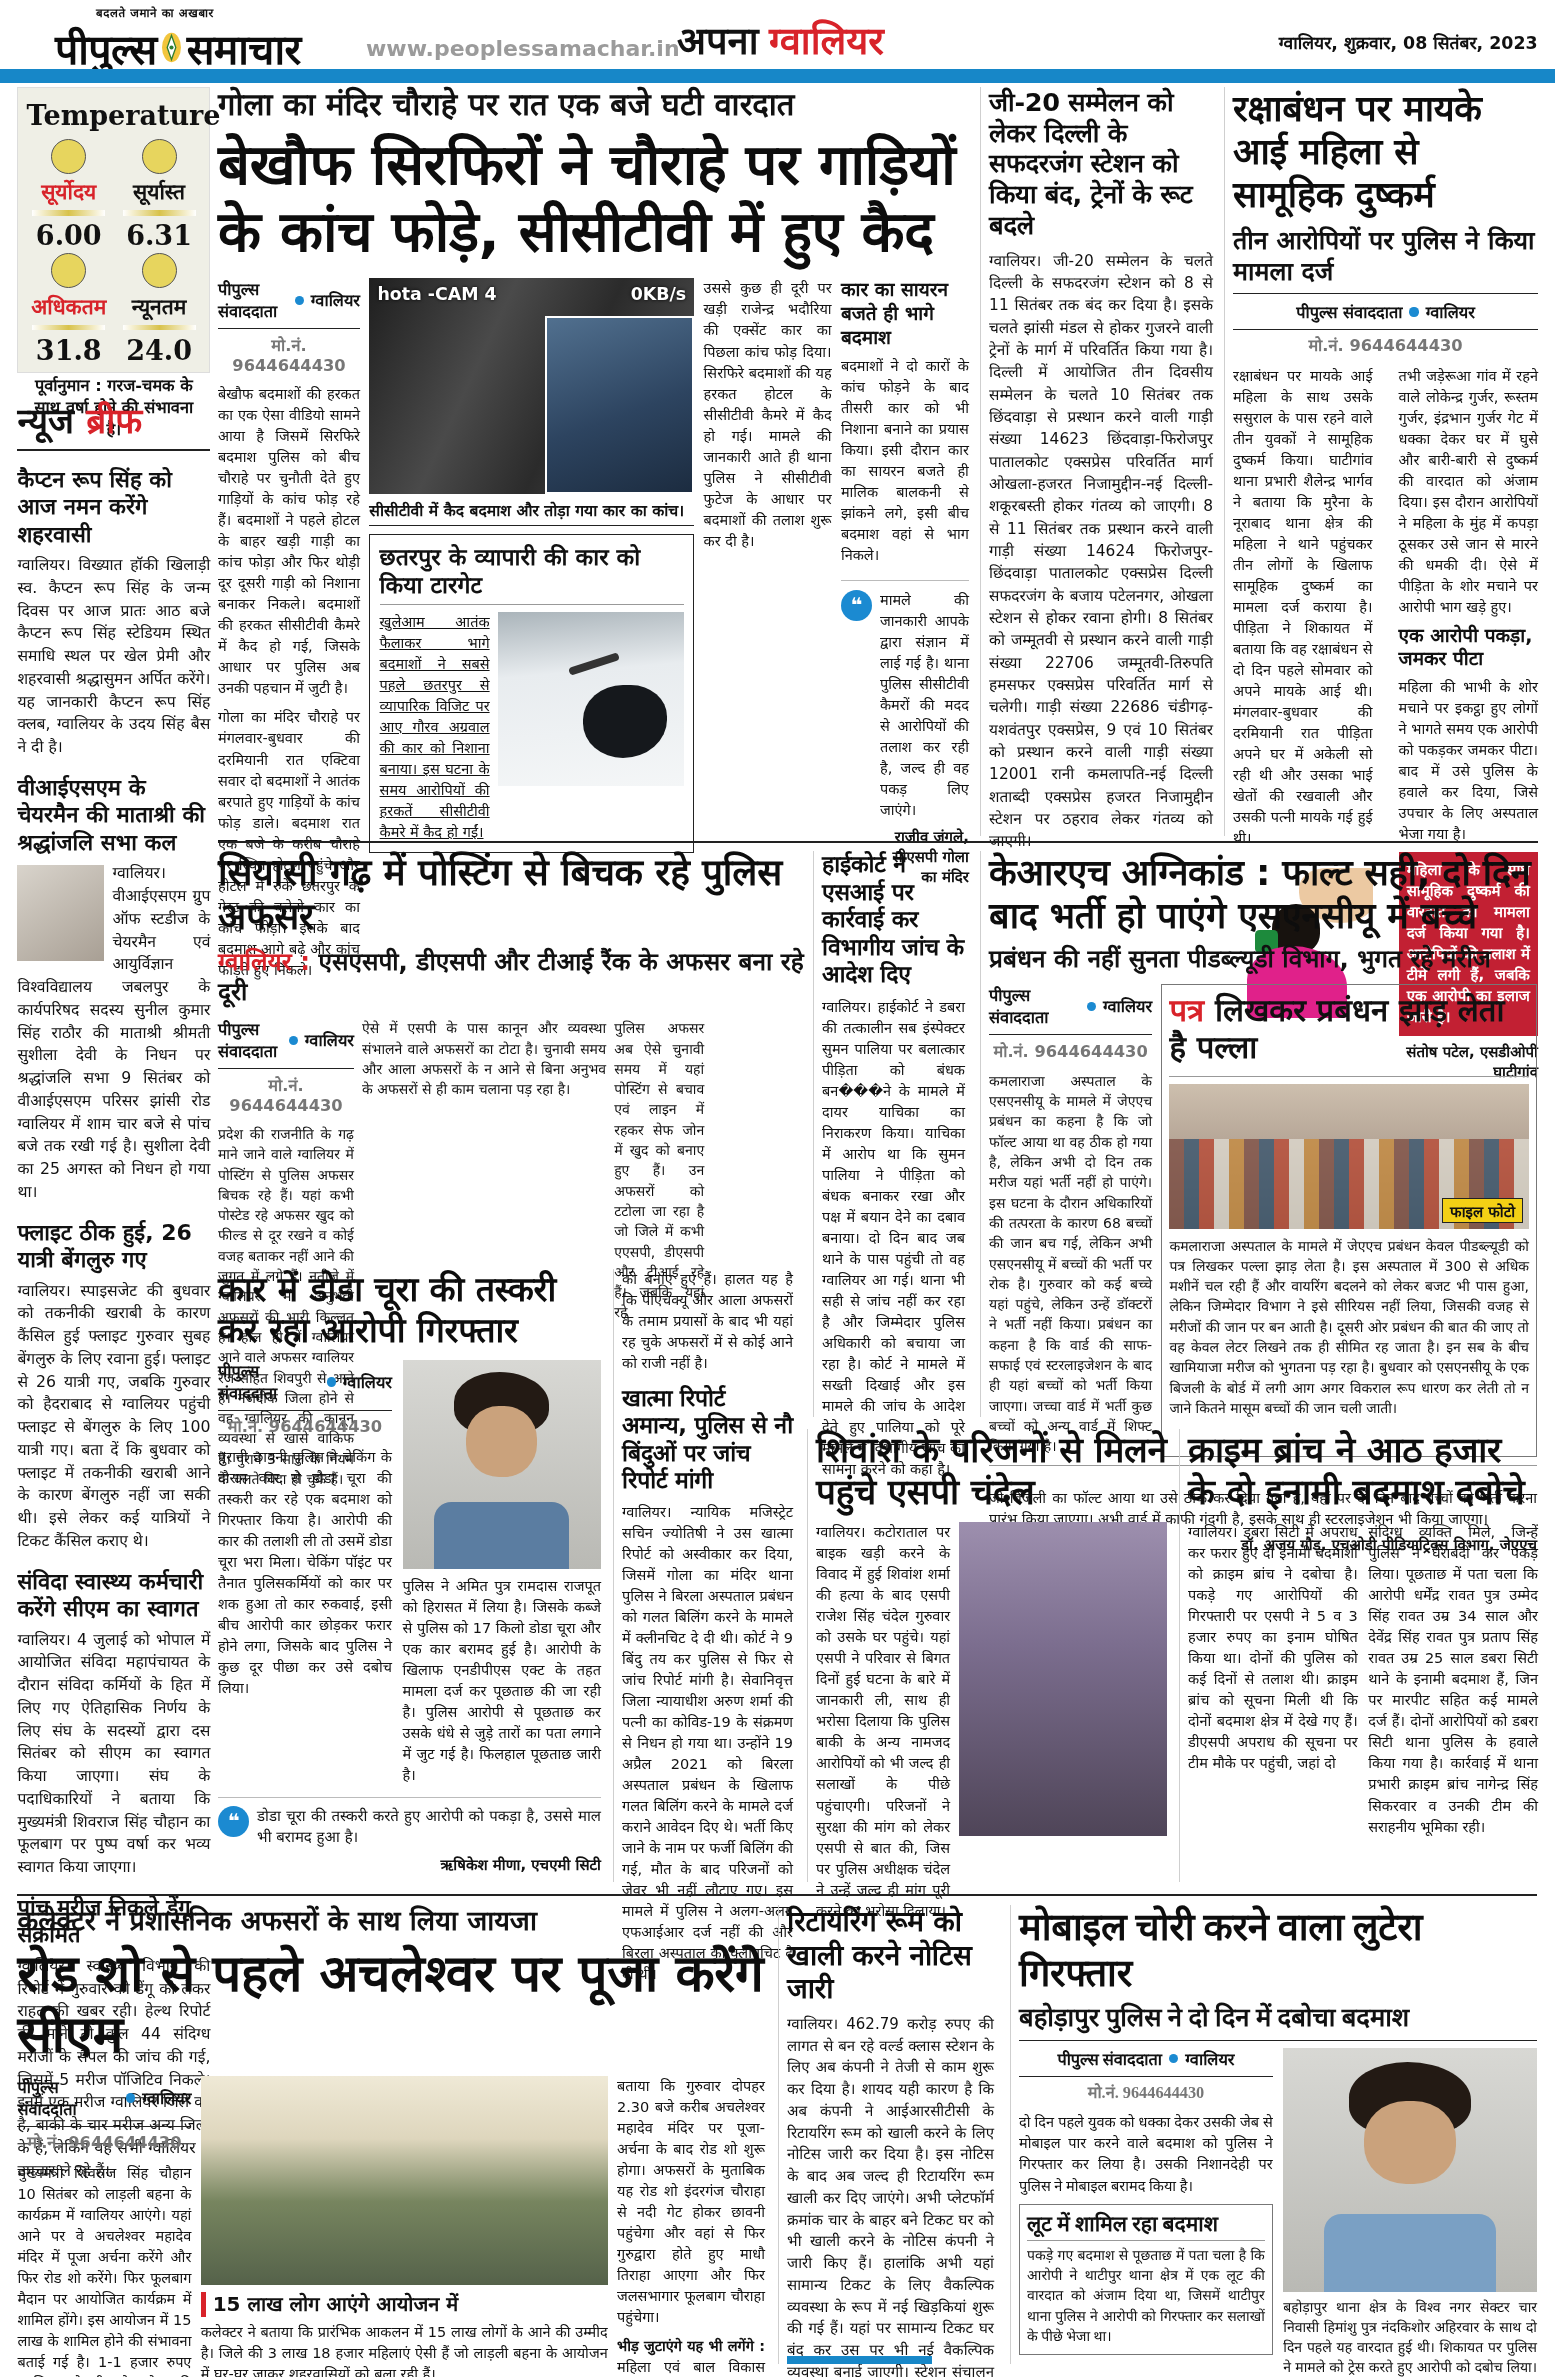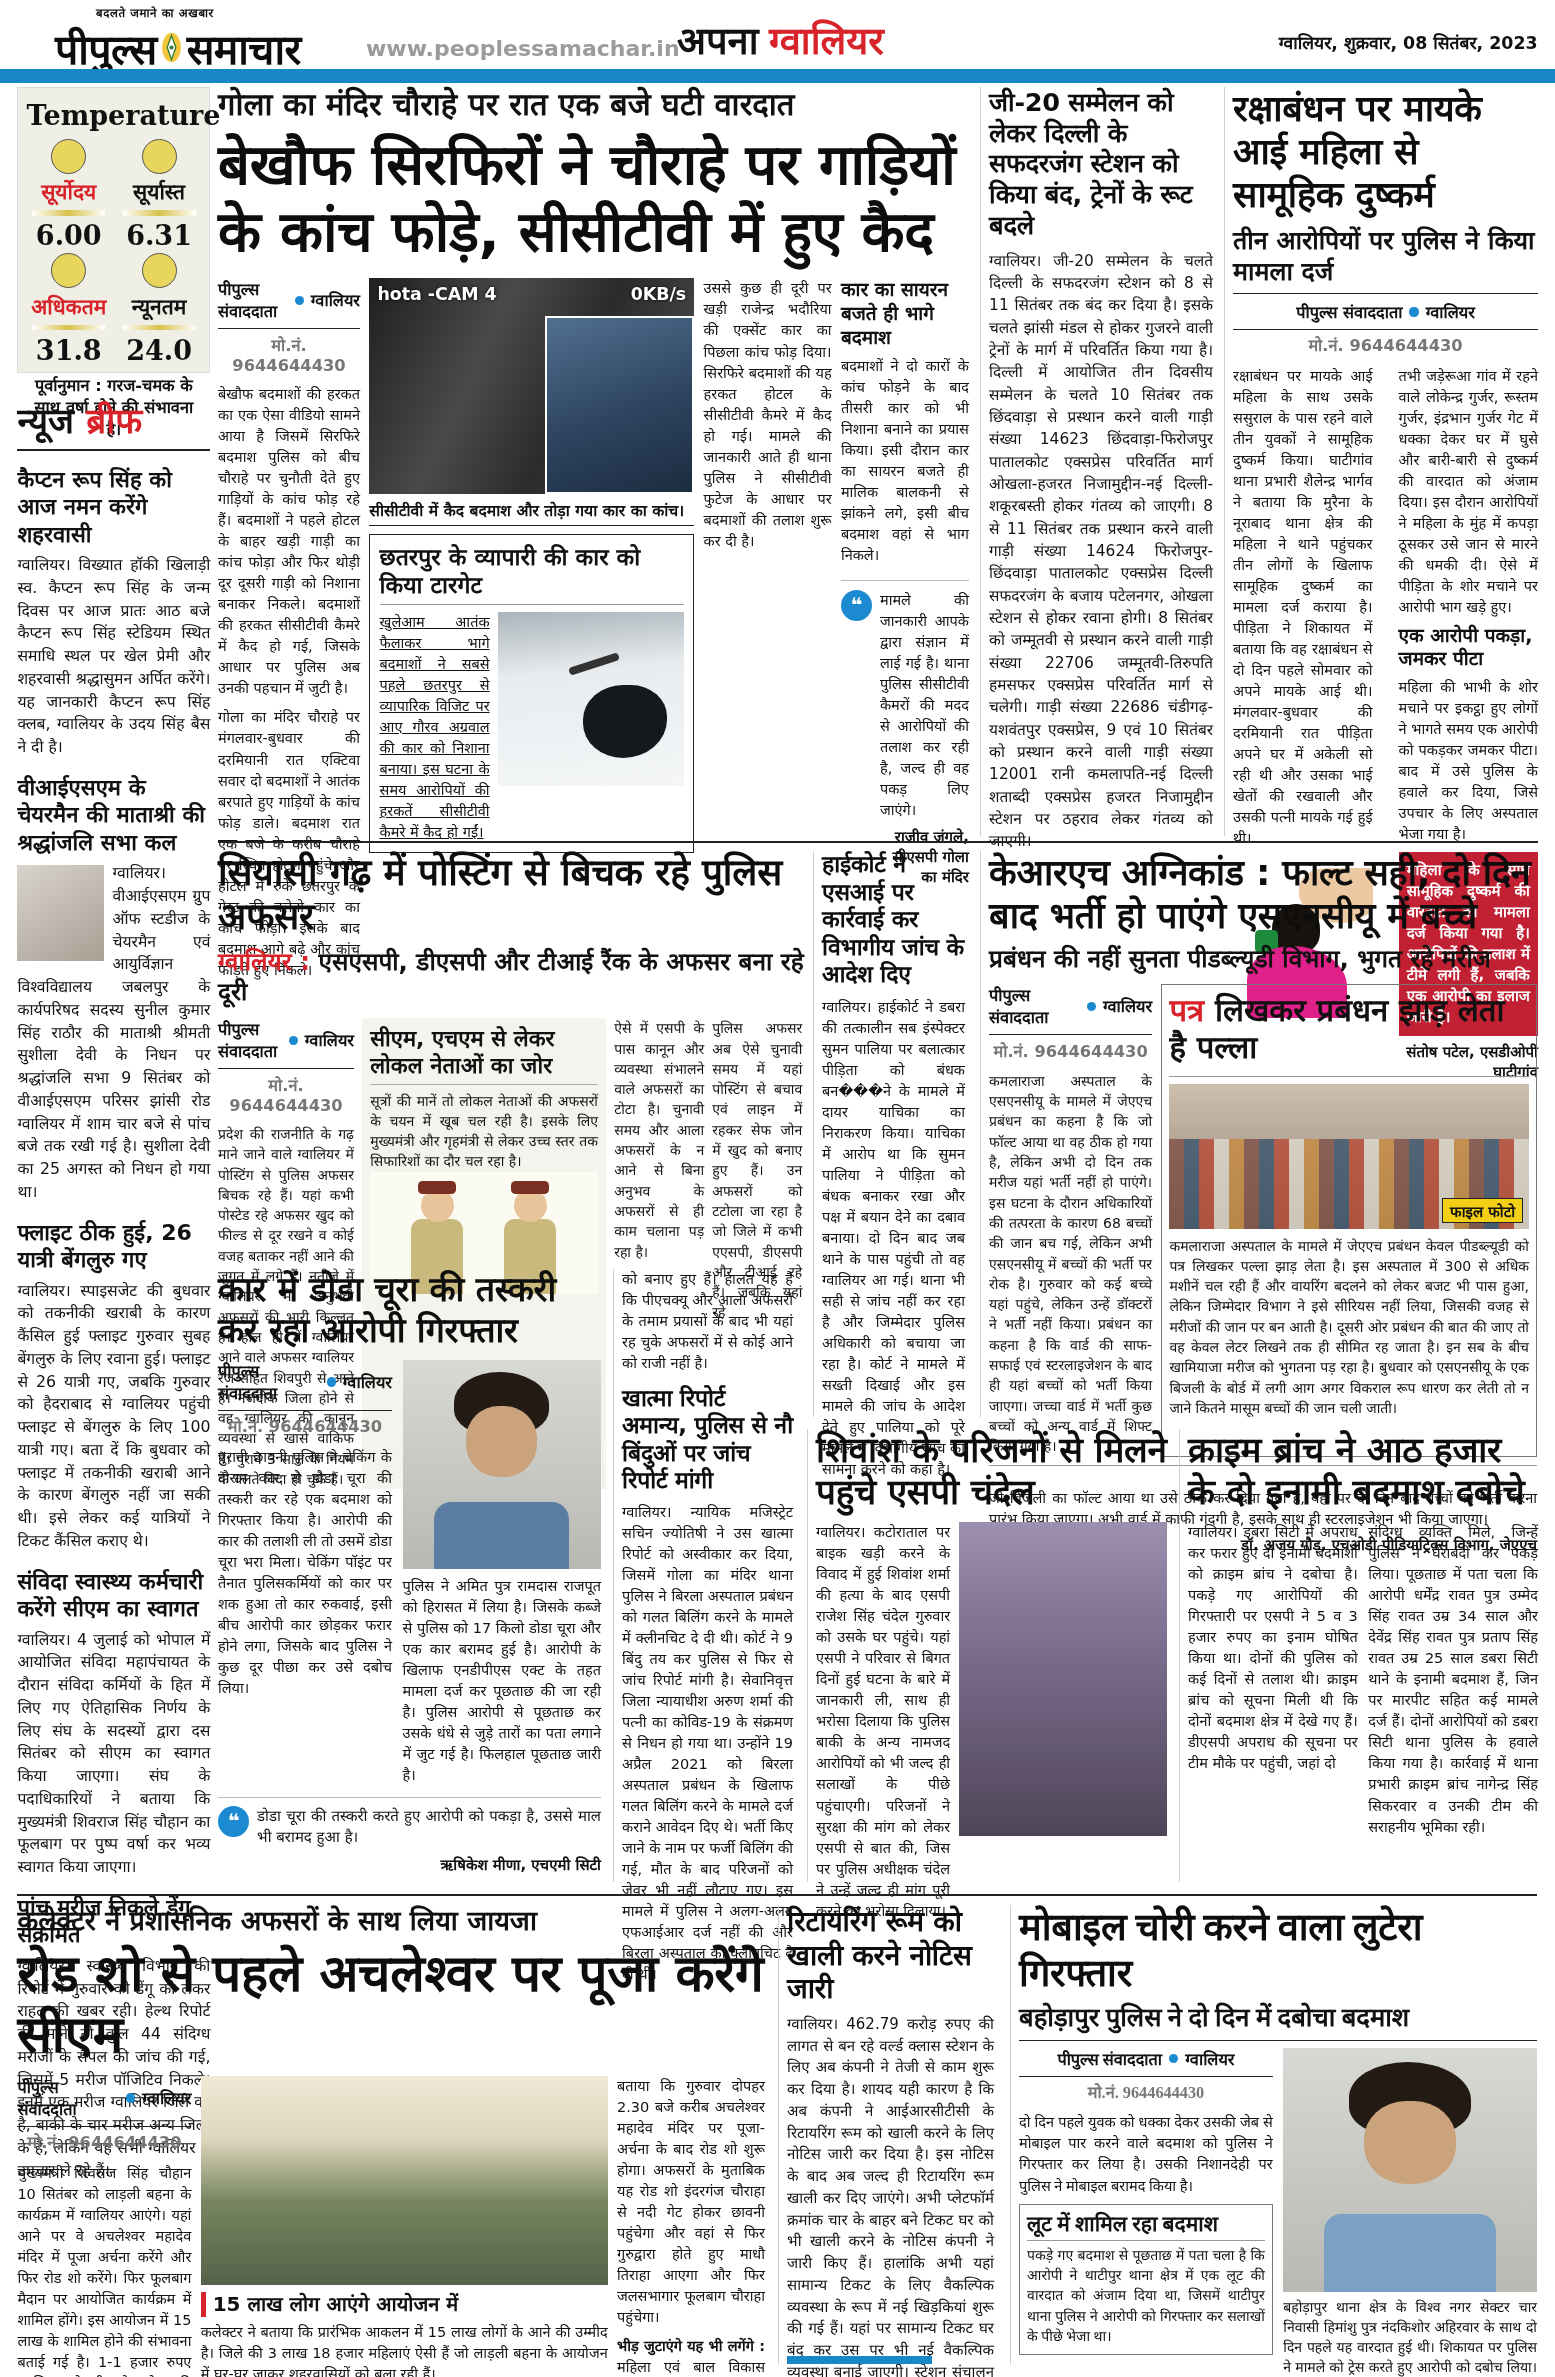--- a/index.html
+++ b/index.html
@@ -269,28 +269,20 @@
     <div style="display:grid;grid-template-columns:136px 244px 90px 90px;column-gap:8.1px;">
       <div>
         <div class="byline">
           <span>पीपुल्स संवाददाता</span>
           <span class="bdot"></span>
           <span>ग्वालियर</span>
         </div>
         <div class="phone">मो.नं. 9644644430</div>
         <div class="body" style="font-size:14px;">प्रदेश की राजनीति के गढ़ माने जाने वाले ग्वालियर में पोस्टिंग से पुलिस अफसर बिचक रहे हैं। यहां कभी पोस्टेड रहे अफसर खुद को फील्ड से दूर रखने व कोई वजह बताकर नहीं आने की जुगत में लगे हैं। नतीजे में ग्वालियर में अनुभवी अफसरों की भारी किल्लत है। हाल ही में ग्वालियर आने वाले अफसर ग्वालियर रेंज सहित शिवपुरी से आने हैं। नजदीक जिला होने से वह ग्वालियर की कानून व्यवस्था से खासे वाकिफ हैं। पुराने 3 साल के नियम के चलते विदा हो चुके हैं।</div>
       </div>
-      <div style="background:#f4f4ee;padding:8.1px;box-sizing:border-box;">
-        <div class="box-title" style="font-size:22px;border-bottom:1.2px solid #aaa;padding-bottom:4.6px;">सीएम, एचएम से लेकर लोकल नेताओं का जोर</div>
-        <div class="body" style="font-size:14px;margin-top:5.8px;">सूत्रों की मानें तो लोकल नेताओं की अफसरों के चयन में खूब चल रही है। इसके लिए मुख्यमंत्री और गृहमंत्री से लेकर उच्च स्तर तक सिफारिशों का दौर चल रहा है।</div>
-        <div class="cartoon">
-          <div class="fig" style="left:41px;"></div>
-          <div class="fig" style="left:134px;"></div>
-        </div>
-      </div>
       <div class="body" style="font-size:14px;">ऐसे में एसपी के पास कानून और व्यवस्था संभालने वाले अफसरों का टोटा है। चुनावी समय और आला अफसरों के न आने से बिना अनुभव के अफसरों से ही काम चलाना पड़ रहा है।</div>
       <div class="body" style="font-size:14px;">पुलिस अफसर अब ऐसे चुनावी समय में यहां पोस्टिंग से बचाव एवं लाइन में रहकर सेफ जोन में खुद को बनाए हुए हैं। उन अफसरों को टटोला जा रहा है जो जिले में कभी एएसपी, डीएसपी और टीआई रहे हैं। जबकि यहां रहे</div>
     </div>
   </section>
 
   <section class="abs" style="left:813px;top:851px;width:152px;height:566px;border-left:0.6px solid #cfcfcf;padding-left:8.1px;box-sizing:border-box;">
     <h3 class="hl" style="font-size:23px;margin:0 0 8.1px;">हाईकोर्ट ने एसआई पर कार्रवाई कर विभागीय जांच के आदेश दिए</h3>
     <div class="body" style="font-size:14.5px;">ग्वालियर। हाईकोर्ट ने डबरा की तत्कालीन सब इंस्पेक्टर सुमन पालिया पर बलात्कार पीड़िता को बंधक बन���ने के मामले में दायर याचिका का निराकरण किया। याचिका में आरोप था कि सुमन पालिया ने पीड़िता को बंधक बनाकर रखा और पक्ष में बयान देने का दबाव बनाया। दो दिन बाद जब थाने के पास पहुंची तो वह ग्वालियर आ गई। थाना भी सही से जांच नहीं कर रहा है और जिम्मेदार पुलिस अधिकारी को बचाया जा रहा है। कोर्ट ने मामले में सख्ती दिखाई और इस मामले की जांच के आदेश देते हुए पालिया को पूरे मामले में विभागीय जांच का सामना करने को कहा है।</div>
   </section>
 

